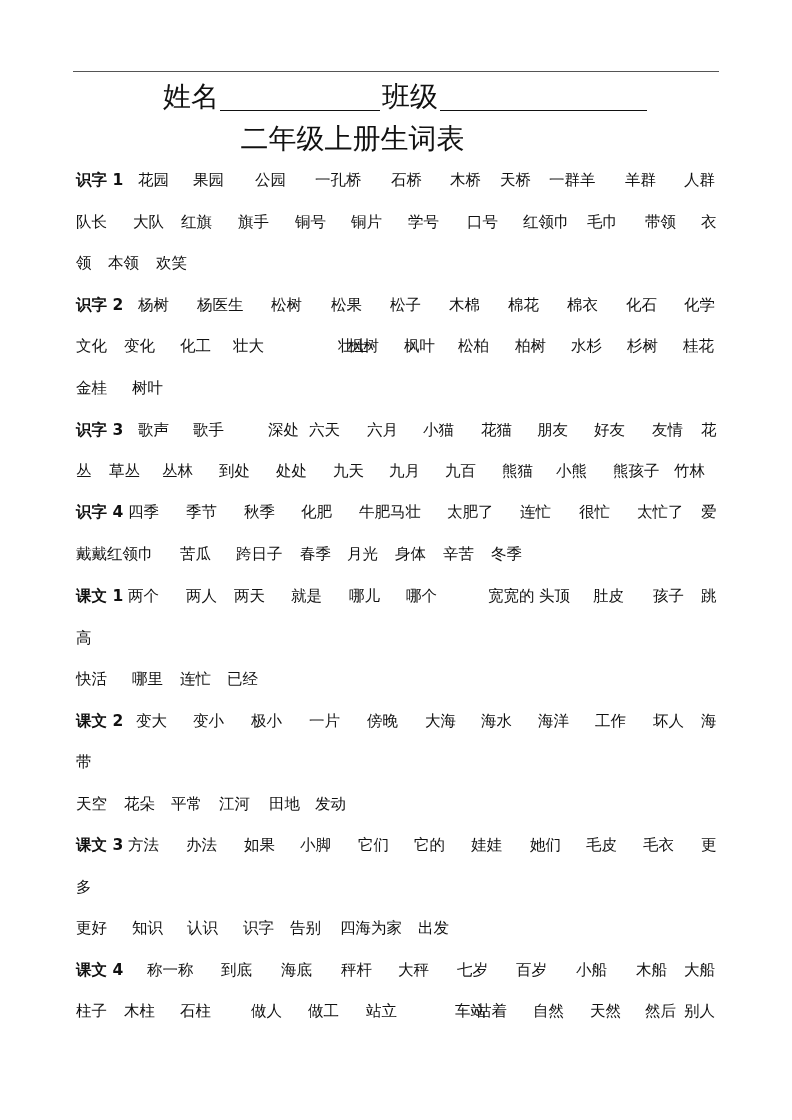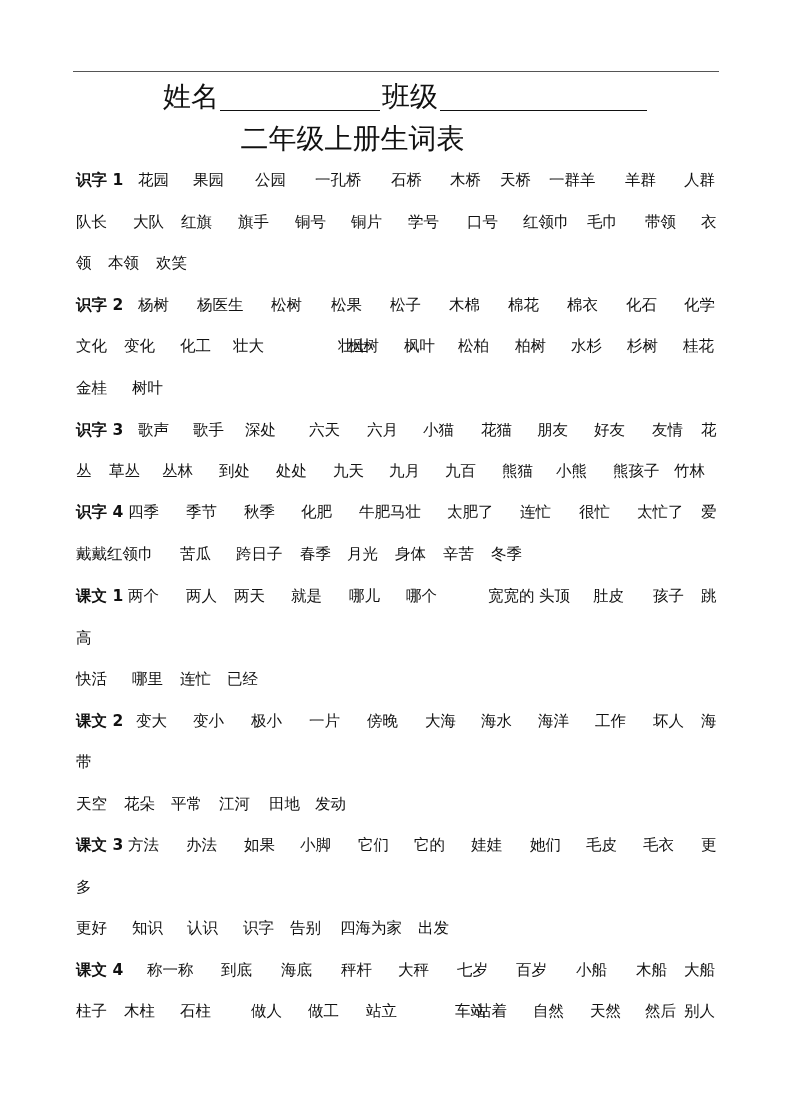--- a/index.html
+++ b/index.html
@@ -92,21 +92,21 @@
       <span style="left: 683px;">桂花</span>
     </div>
     <div class="line" style="top: 378px;">
       <span style="left: 76px;">金桂</span>
       <span style="left: 132px;">树叶</span>
     </div>
     <div class="line" style="top: 420px;">
       <span class="label" style="left: 76px;">识字 3</span>
       <span style="left: 138px;">歌声</span>
       <span style="left: 193px;">歌手</span>
-      <span style="left: 245px; text-align: right;">深处</span>
+      <span style="left: 268px; text-align: right;">深处</span>
       <span style="left: 309px;">六天</span>
       <span style="left: 367px;">六月</span>
       <span style="left: 423px;">小猫</span>
       <span style="left: 481px;">花猫</span>
       <span style="left: 537px;">朋友</span>
       <span style="left: 594px;">好友</span>
       <span style="left: 652px;">友情</span>
       <span style="left: 701px;">花</span>
     </div>
     <div class="line" style="top: 461px;">

